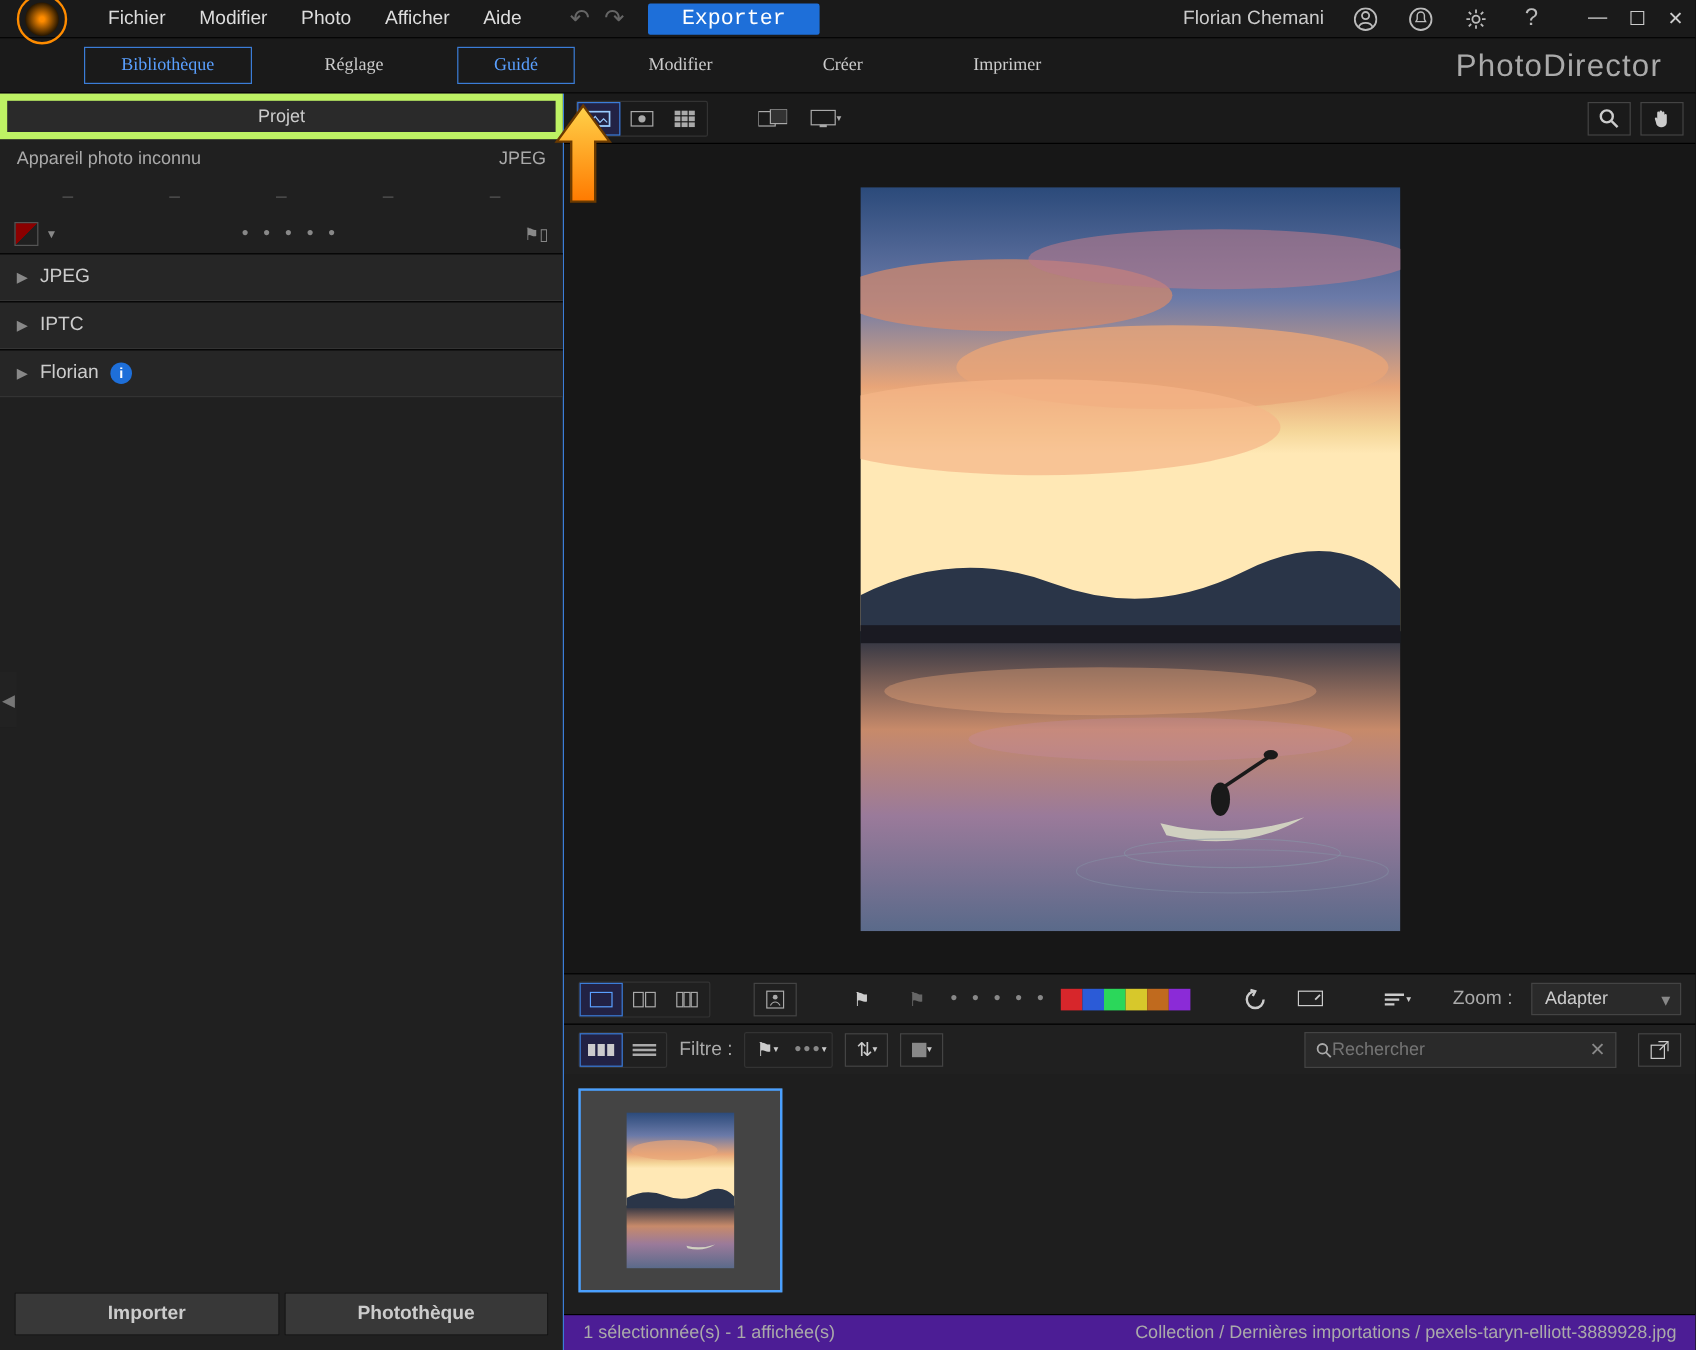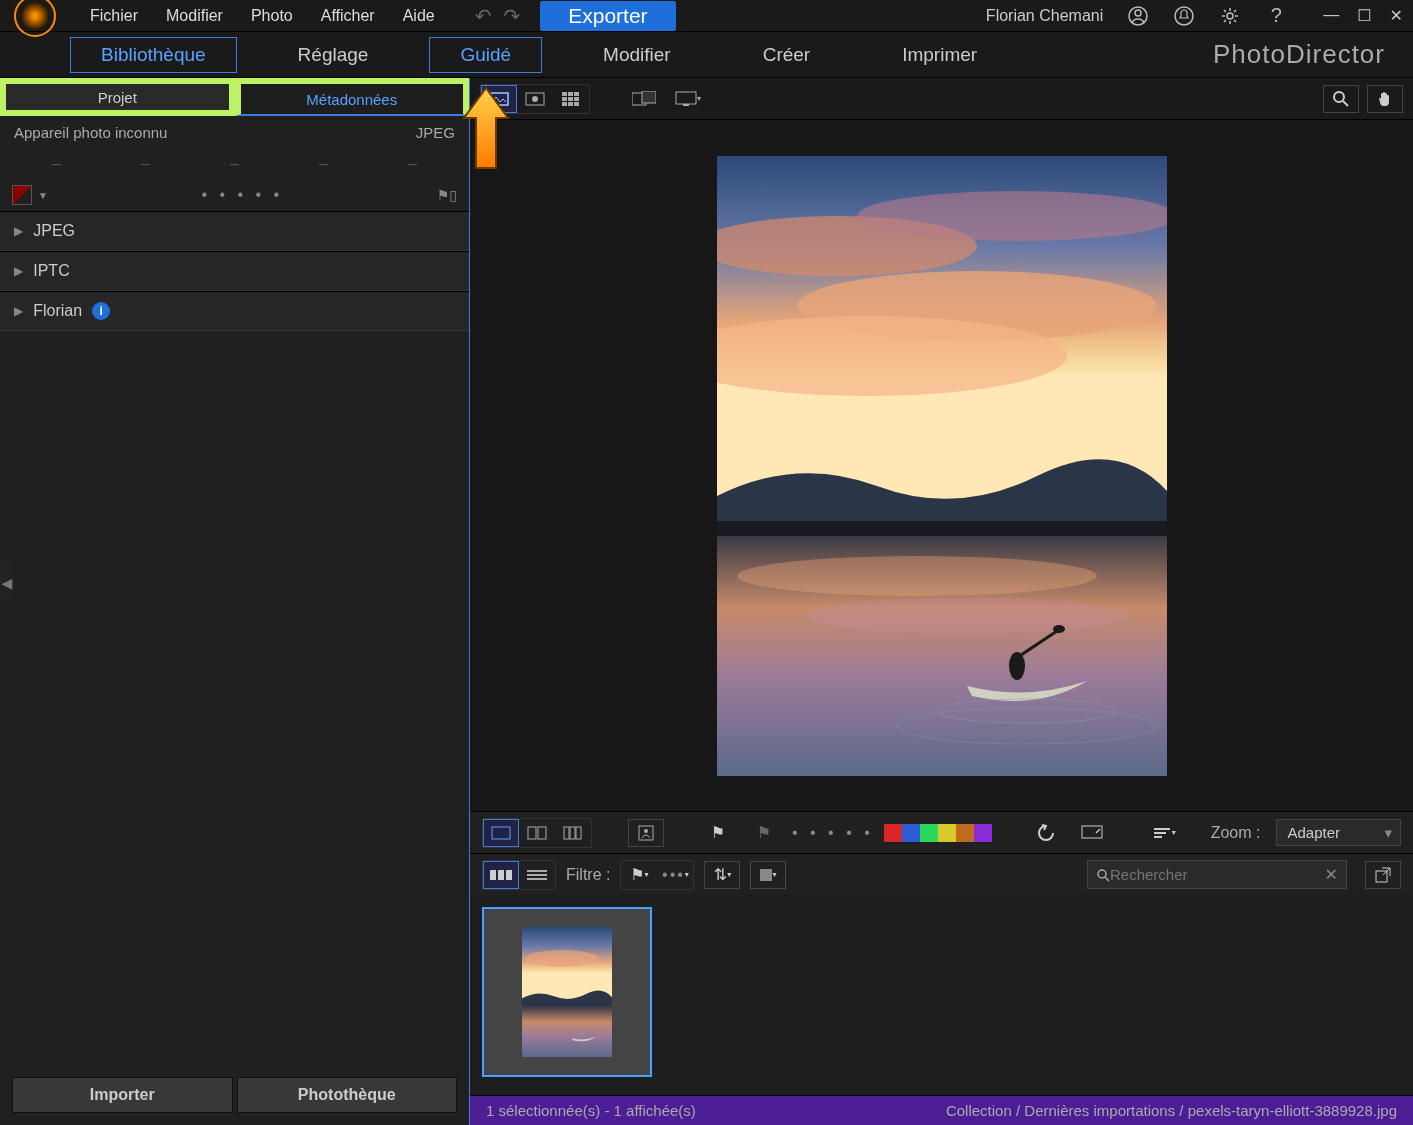--- a/index.html
+++ b/index.html
@@ -4,28 +4,28 @@
 <style>
 * { margin:0; padding:0; box-sizing:border-box; font-family:"Segoe UI",Arial,sans-serif; }
 body { background:#0f0f0f; width:1413px; height:1125px; overflow:hidden; color:#ccc; user-select:none; }
 
 
 .menubar { height:32px; background:#1a1a1a; display:flex; align-items:center; padding:0 10px; font-size:16px; gap:0; border-bottom:1px solid #000;}
 .logo { width:42px; height:42px; border-radius:50%; border:2px solid #ff8c00; display:flex; align-items:center; justify-content:center; margin-right:20px; margin-left:4px;}
 .logo-inner { width:28px; height:28px; border-radius:50%; background:radial-gradient(circle,#ff8c00 10%,#2a1800 70%); }
 .menu-item { padding:4px 14px; cursor:pointer; color:#ddd;}
 .hist-btn { color:#666; padding:0 6px; font-size:20px;}
-.export-btn { background:#1e6fd9; color:#fff; padding:3px 28px; margin-left:14px; font-size:21px; border-radius:2px;}
+.export-btn { background:#1e6fd9; color:#fff; padding:3px 28px; margin-left:14px; font-size:18px; border-radius:2px;font-family:Liberation Mono, monospace;}
 .right-menu { margin-left:auto; display:flex; align-items:center; gap:24px;}
 .right-menu .ic { width:22px; height:22px; display:flex; align-items:center; justify-content:center; color:#bbb; font-size:18px;}
 .win-ctrl { display:flex; gap:18px; margin-left:12px; color:#ccc; font-size:16px;}
 
 
 .tabrow { height:46px; background:#1a1a1a; display:flex; align-items:center; border-bottom:1px solid #000; padding-left:70px;}
-.tab { padding:6px 30px; color:#ccc; font-size:19px; cursor:pointer; border:1px solid transparent; margin-right:30px;}
+.tab { padding:6px 30px; color:#ccc; font-size:15px; cursor:pointer; border:1px solid transparent; margin-right:30px;font-family:Liberation Serif, serif;}
 .tab.active { border:1px solid #3b7dd8; color:#5aa0ff;}
 .tab.highlighted { border:1px solid #3b7dd8; color:#5aa0ff;}
 .brand { margin-left:auto; margin-right:28px; font-size:26px; color:#aaa; font-weight:300; letter-spacing:1px;}
 
 
 .main { display:flex; height:calc(100% - 32px - 46px); }
 .left-panel { width:470px; background:#202020; display:flex; flex-direction:column; border-right:1px solid #3b7dd8;}
 .panel-tabs { display:flex; height:38px;}
 .panel-tab { flex:1; display:flex; align-items:center; justify-content:center; background:#2a2a2a; font-size:15px; cursor:pointer; border:6px solid #bef264;}
 .panel-tab.active { color:#5aa0ff; border-bottom:2px solid #3b7dd8; background:#1e1e1e;}
@@ -131,21 +131,20 @@
   <div class="tab">Créer</div>
   <div class="tab">Imprimer</div>
   <div class="brand">PhotoDirector</div>
 </div>
 
 <div class="main">
 
   <div class="left-panel">
     <div class="panel-tabs">
       <div class="panel-tab">Projet</div>
-      <div class="panel-tab active">Métadonnées</div>
     </div>
     <div class="meta-head">
       <span>Appareil photo inconnu</span>
       <span>JPEG</span>
     </div>
     <div class="meta-row2">
       <span class="dash">–</span>
       <span class="dash">–</span>
       <span class="dash">–</span>
       <span class="dash">–</span>

